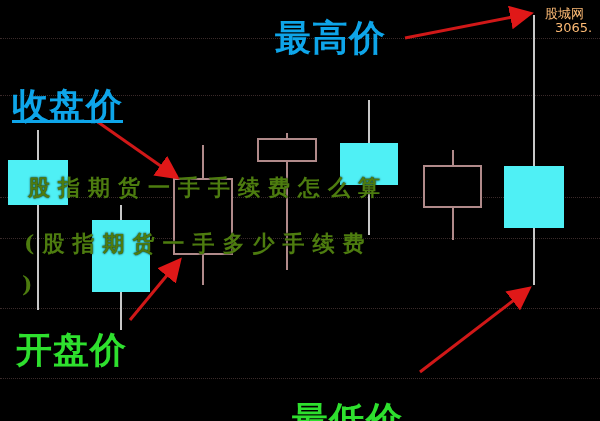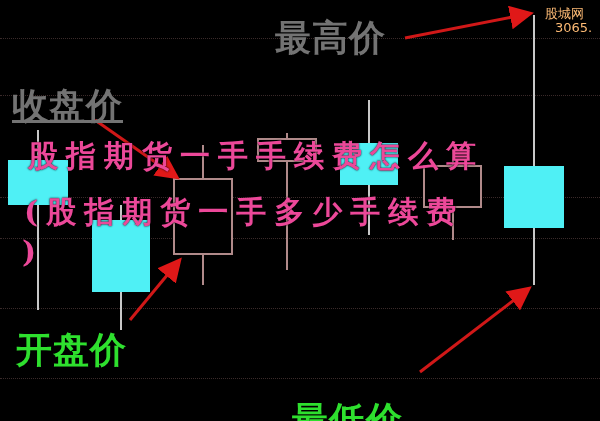--- a/index.html
+++ b/index.html
@@ -3,23 +3,23 @@
 <meta charset="utf-8">
 <style>
   html, body { margin:0; padding:0; }
   body { width:600px; height:421px; background:#000; position:relative; overflow:hidden; font-family:"DejaVu Sans", sans-serif; }
   .grid { position:absolute; left:0; width:600px; height:0; border-top:1px dotted #3a2a2a; }
   .wick { position:absolute; width:2px; background:#c8c8c8; }
   .wick.pink { background:#b08a8a; }
   .body-solid { position:absolute; background:#4ff0f5; }
   .body-hollow { position:absolute; border:2px solid #b08a8a; background:#000; box-sizing:border-box; }
   .label { position:absolute; font-size:36px; font-weight:bold; letter-spacing:1px; white-space:nowrap; }
-  .label.red { color:#737373; }
+  .label.red { color:#0ea5e9; }
   .label.green { color:#2ee02e; }
-  .title { position:absolute; color:#ec4899; font-size:30px; font-weight:bold; letter-spacing:8px; white-space:nowrap; text-shadow:0 0 2px #000; font-family:"DejaVu Serif", serif; }
+  .title { position:absolute; color:#4d7c0f; font-size:22px; font-weight:bold; letter-spacing:8px; white-space:nowrap; text-shadow:0 0 2px #000; font-family:"DejaVu Serif", serif;margin-top:37px; }
   .watermark { position:absolute; color:#fdba74; font-size:13px; white-space:nowrap; }
   svg.arrows { position:absolute; left:0; top:0; }
 </style>
 </head>
 <body>
 
 <div class="grid" style="top:38px;"></div>
 <div class="grid" style="top:95px;"></div>
 <div class="grid" style="top:197px;"></div>
 <div class="grid" style="top:238px;"></div>

